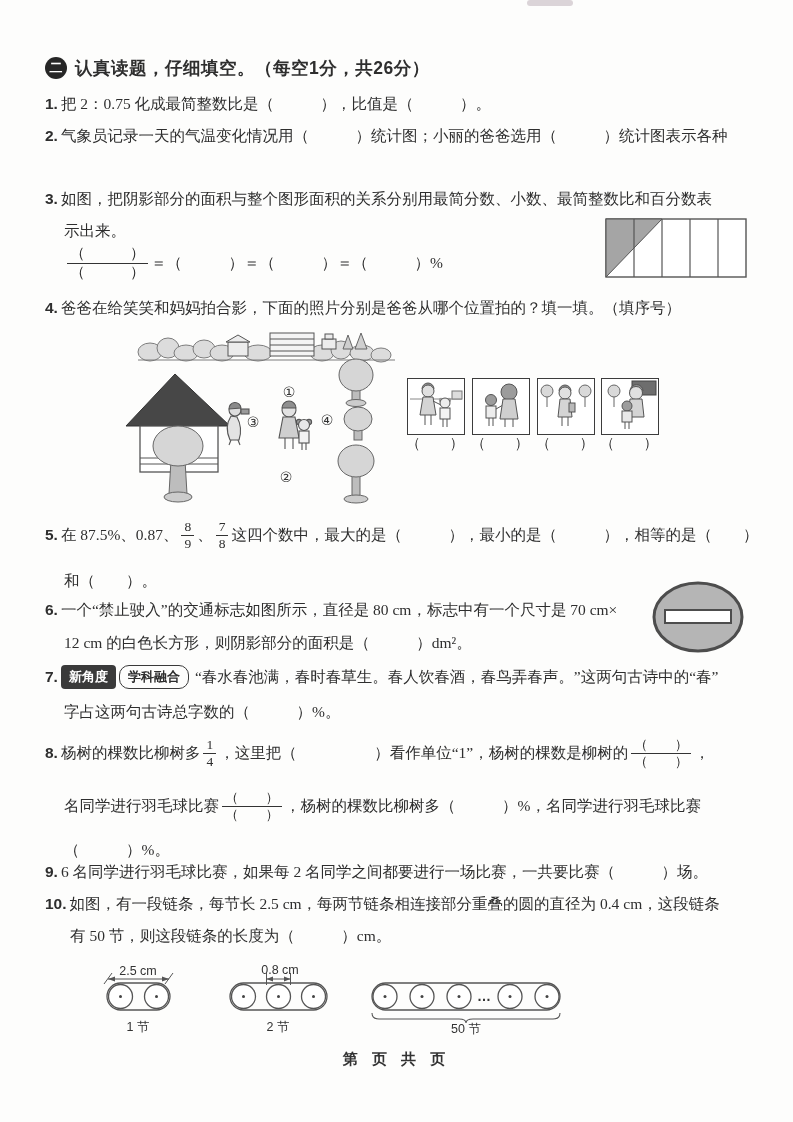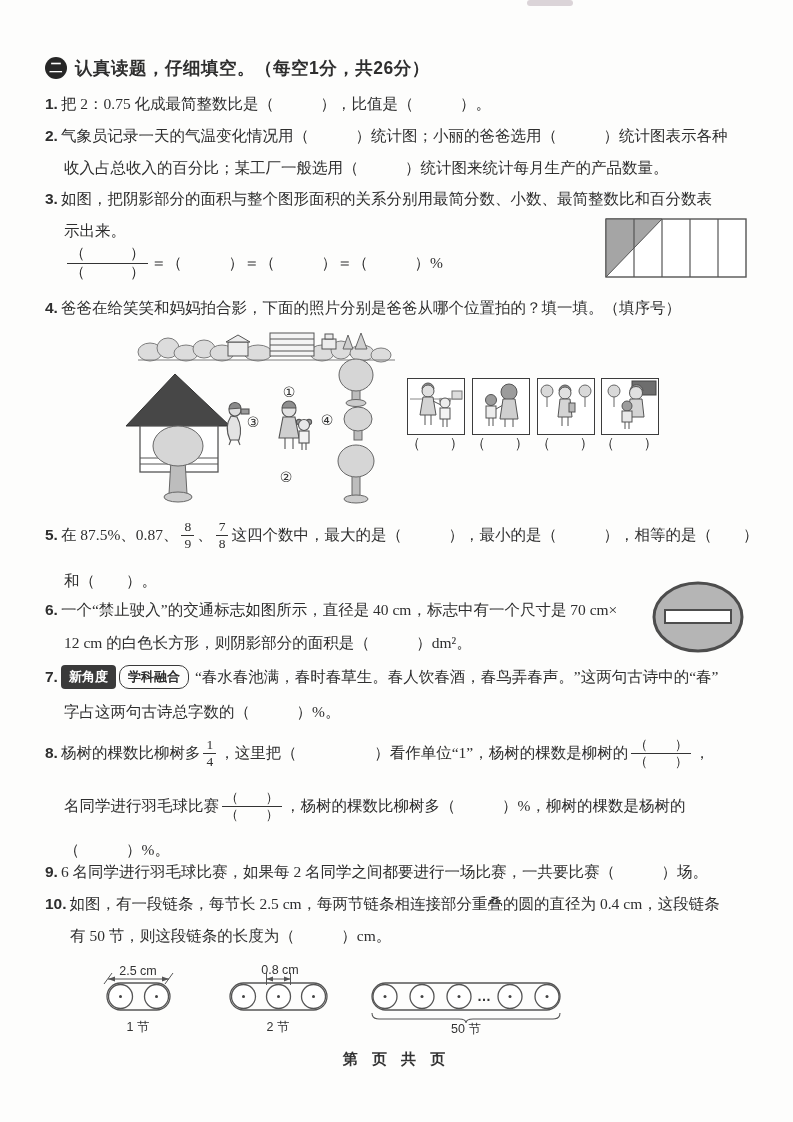--- a/index.html
+++ b/index.html
@@ -56,23 +56,20 @@
     <div class="sec-title">认真读题，仔细填空。（每空1分，共26分）</div>
   </div>
 
   <div class="line" style="left:45px;top:93px">
     <span class="qnum">1.</span><span>把 2：0.75 化成最简整数比是（　　　），比值是（　　　）。</span>
   </div>
 
   <div class="line" style="left:45px;top:125px">
     <span class="qnum">2.</span><span>气象员记录一天的气温变化情况用（　　　）统计图；小丽的爸爸选用（　　　）统计图表示各种</span>
   </div>
-  <div class="line" style="left:64px;top:157px">
-    <span>收入占总收入的百分比；某工厂一般选用（　　　）统计图来统计每月生产的产品数量。</span>
-  </div>
 
   <div class="line" style="left:45px;top:188px">
     <span class="qnum">3.</span><span>如图，把阴影部分的面积与整个图形面积的关系分别用最简分数、小数、最简整数比和百分数表</span>
   </div>
   <div class="line" style="left:64px;top:220px">
     <span>示出来。</span>
   </div>
   <div class="line flex" style="left:64px;top:240px;height:46px">
     <span class="frac big">
       <span class="fn">（　　　）</span>
@@ -255,21 +252,21 @@
       <span class="fn">7</span>
       <span class="fd">8</span>
     </span>
     <span>这四个数中，最大的是（　　　），最小的是（　　　），相等的是（　　）</span>
   </div>
   <div class="line" style="left:64px;top:570px">
     <span>和（　　）。</span>
   </div>
 
   <div class="line" style="left:45px;top:599px">
-    <span class="qnum">6.</span><span>一个“禁止驶入”的交通标志如图所示，直径是 40 cm，标志中有一个尺寸是 70 cm×</span>
+    <span class="qnum">6.</span><span>一个“禁止驶入”的交通标志如图所示，直径是 80 cm，标志中有一个尺寸是 70 cm×</span>
   </div>
   <div class="line" style="left:64px;top:632px">
     <span>12 cm 的白色长方形，则阴影部分的面积是（　　　）dm²。</span>
   </div>
 
   <svg class="figure" style="left:650px;top:581px" width="96" height="72" viewBox="0 0 96 72">
     <ellipse cx="48" cy="36" rx="44" ry="34" fill="#b5b5b5" stroke="#4d4d4d" stroke-width="3"></ellipse>
     <rect x="15" y="29" width="66" height="13" fill="#ffffff" stroke="#4d4d4d" stroke-width="2"></rect>
   </svg>
 
@@ -296,21 +293,21 @@
       <span class="fd">（　　）</span>
     </span>
     <span>，</span>
   </div>
   <div class="line flex" style="left:64px;top:784px;height:44px">
     <span>名同学进行羽毛球比赛</span>
     <span class="frac">
       <span class="fn">（　　）</span>
       <span class="fd">（　　）</span>
     </span>
-    <span>，杨树的棵数比柳树多（　　　）%，柳树的棵数是杨树的</span>
+    <span>，杨树的棵数比柳树多（　　　）%，名同学进行羽毛球比赛</span>
   </div>
   <div class="line" style="left:64px;top:839px">
     <span>（　　　）%。</span>
   </div>
 
   <div class="line" style="left:45px;top:861px">
     <span class="qnum">9.</span><span>6 名同学进行羽毛球比赛，如果每 2 名同学之间都要进行一场比赛，一共要比赛（　　　）场。</span>
   </div>
 
   <div class="line" style="left:45px;top:893px">

